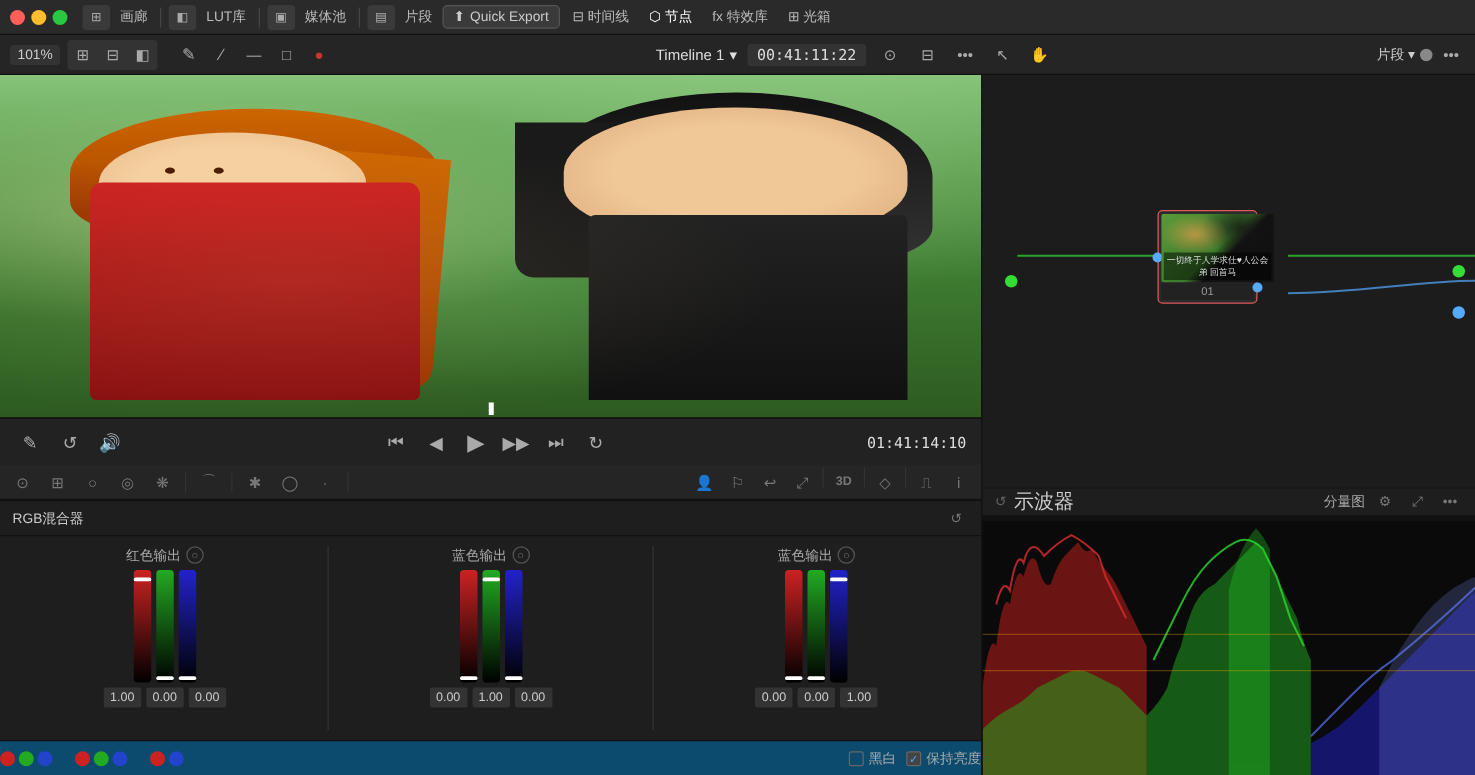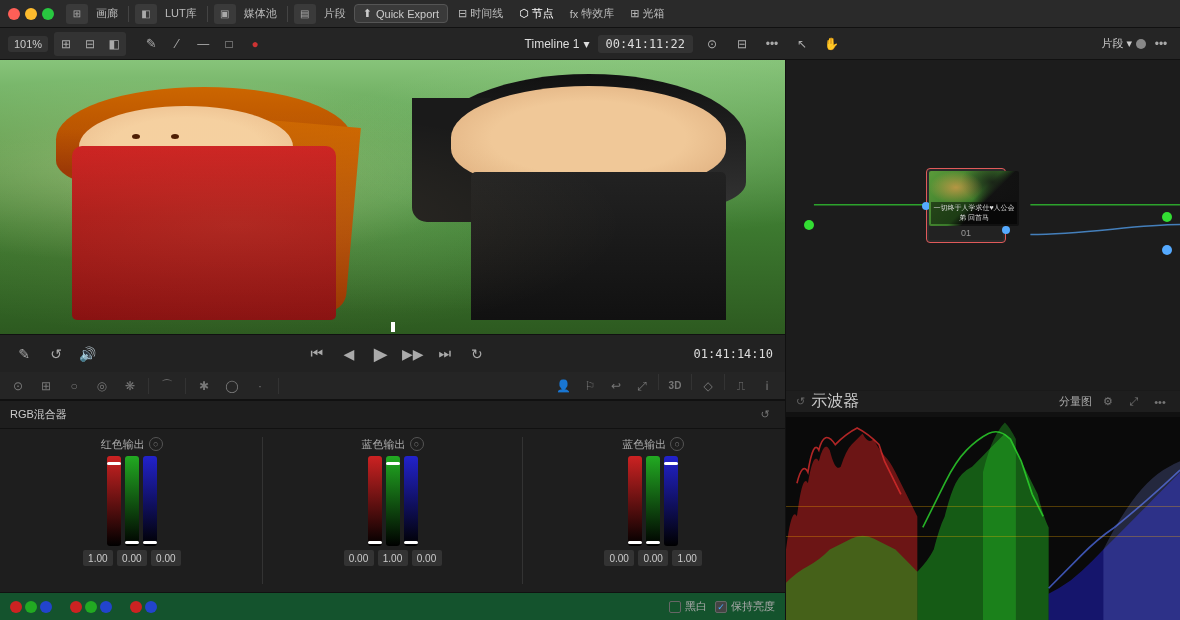--- a/index.html
+++ b/index.html
@@ -308,25 +308,25 @@
       display: flex; gap: 4px; width: 100%; justify-content: center;
     }
     .val-input {
       width: 30px; height: 16px; background: #333; border: none;
       color: #ccc; font-size: 10px; text-align: center; border-radius: 2px;
     }
 
     
     .mixer-bottom {
       height: 28px;
-      background: #14532d;
+      background: #0c4a6e;
       border-top: 1px solid #111;
       display: flex;
       align-items: center;
-      padding: 0 10px;
+      padding: 0 0;
       gap: 10px;
     }
     .dots-group { display: flex; gap: 3px; }
     .dot-r { width: 12px; height: 12px; border-radius: 50%; background: #cc2222; cursor: pointer; }
     .dot-g { width: 12px; height: 12px; border-radius: 50%; background: #22aa22; cursor: pointer; }
     .dot-b { width: 12px; height: 12px; border-radius: 50%; background: #2244cc; cursor: pointer; }
     .checkbox-area { margin-left: auto; display: flex; align-items: center; gap: 8px; }
     .checkbox-item { display: flex; align-items: center; gap: 4px; font-size: 11px; color: #aaa; }
     .cb { width: 12px; height: 12px; border: 1px solid #666; border-radius: 2px;
       display: flex; align-items: center; justify-content: center; }

